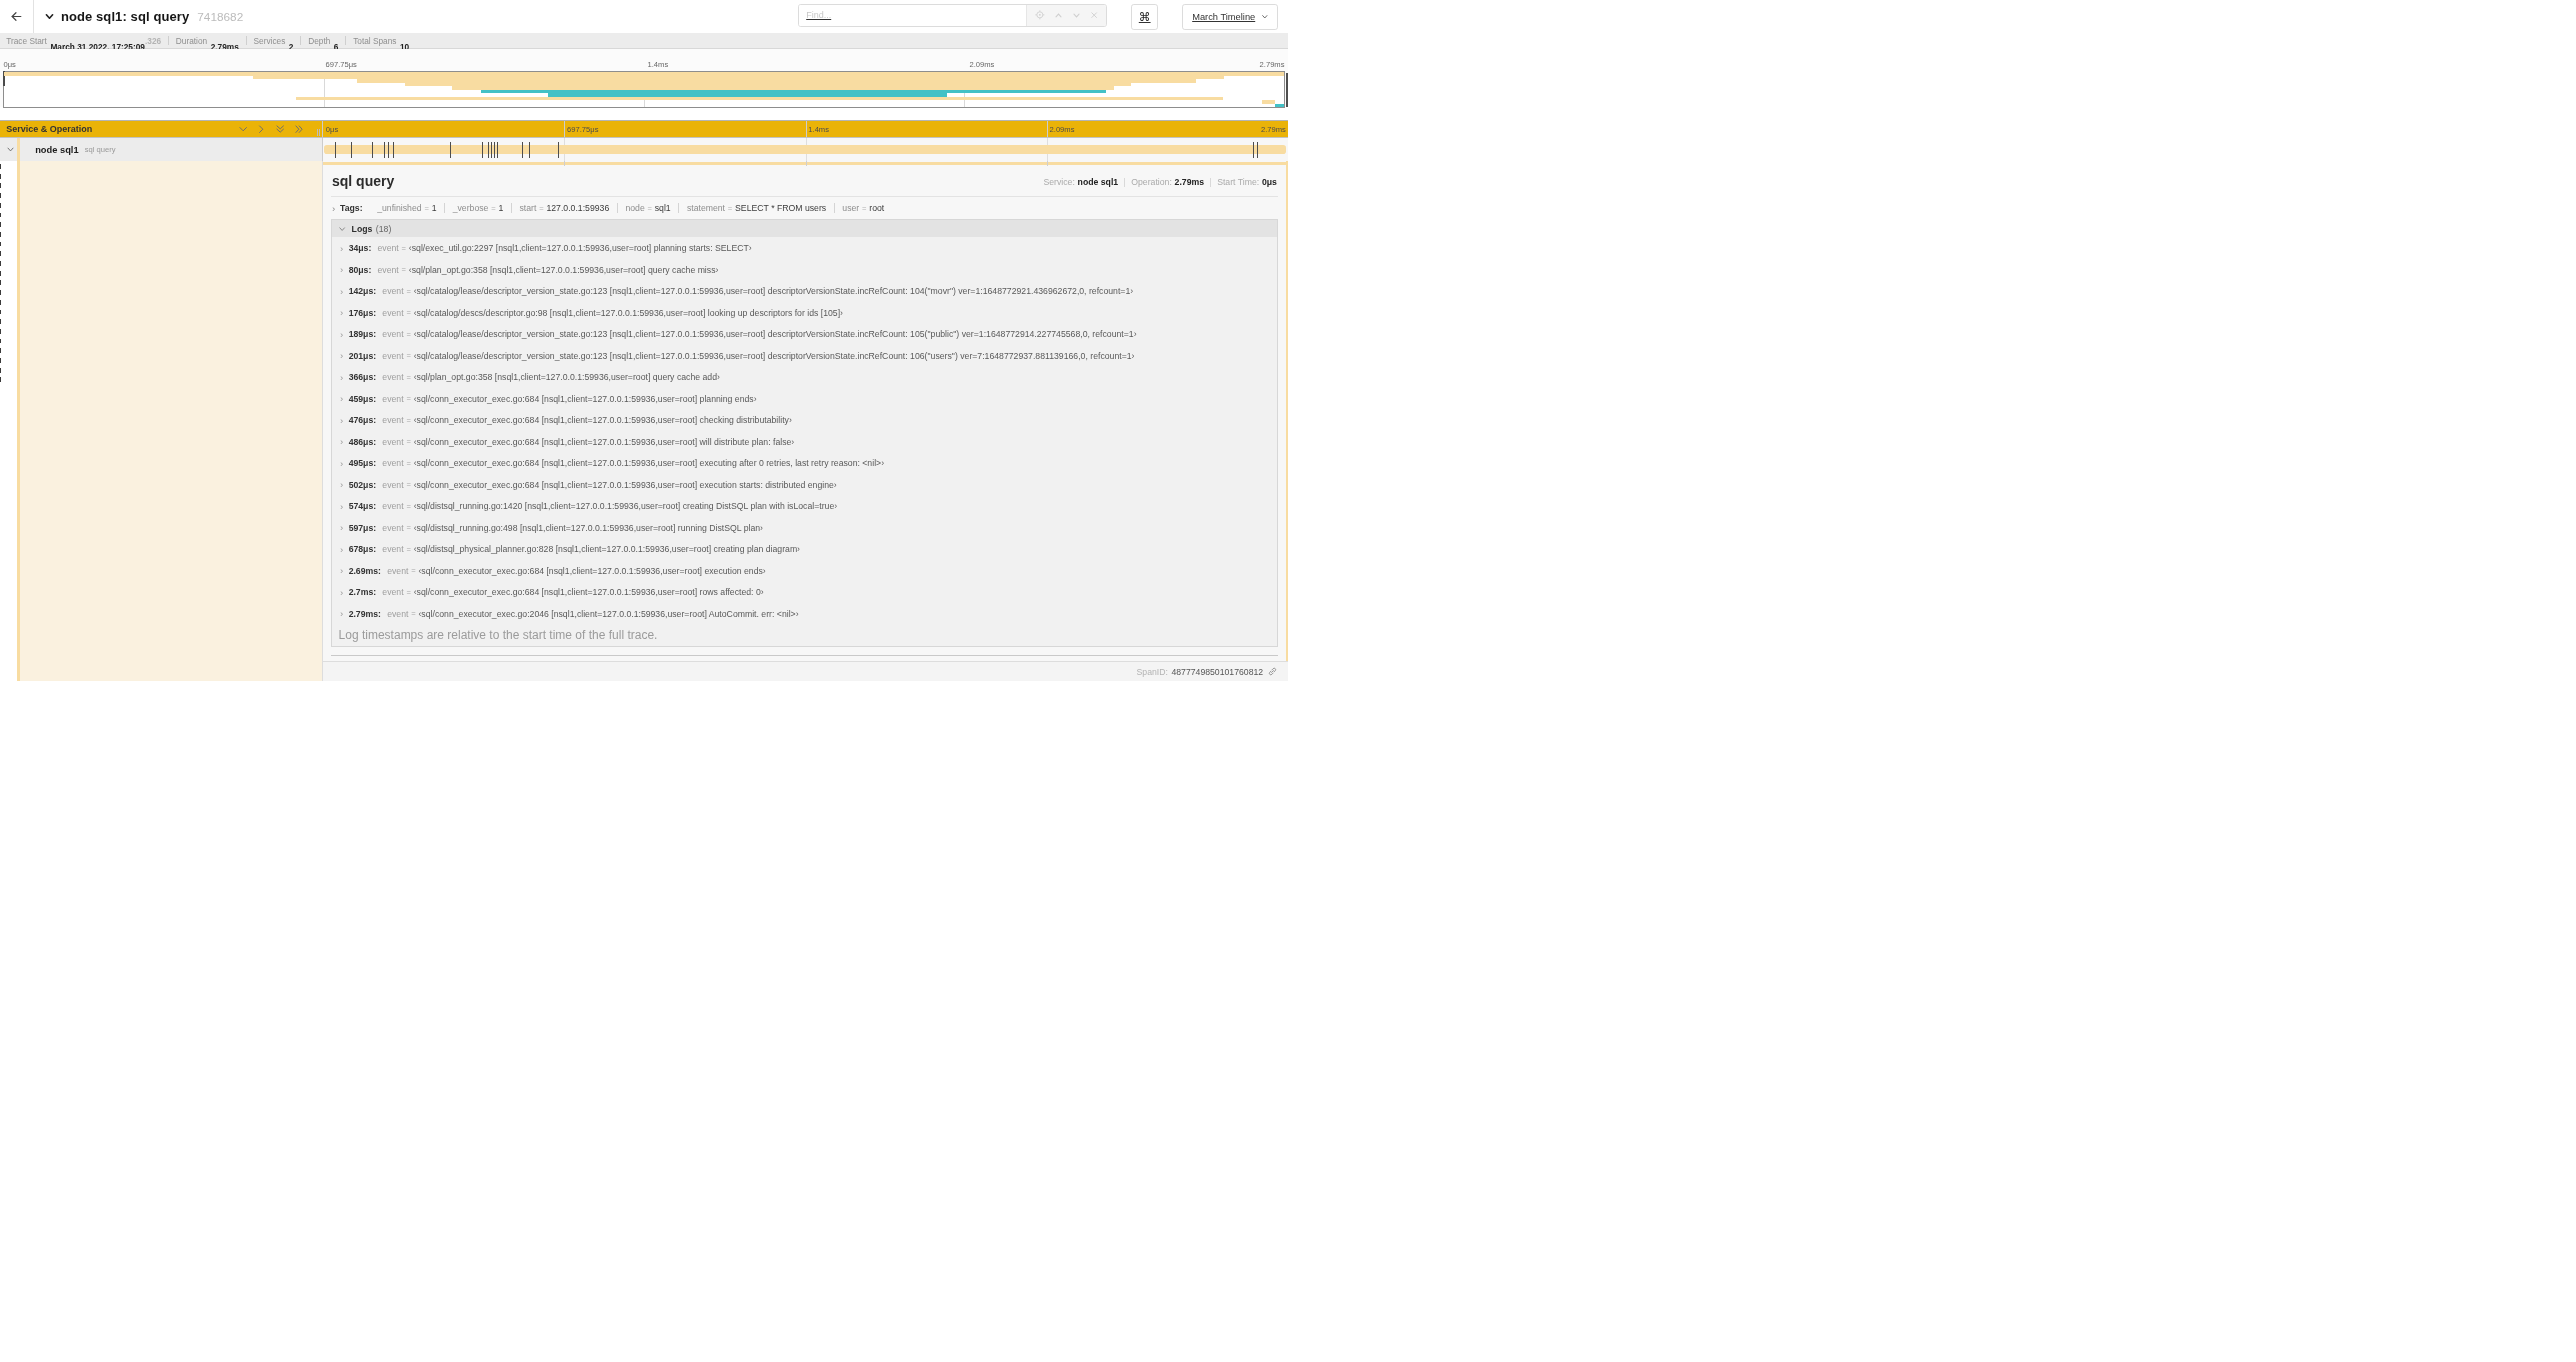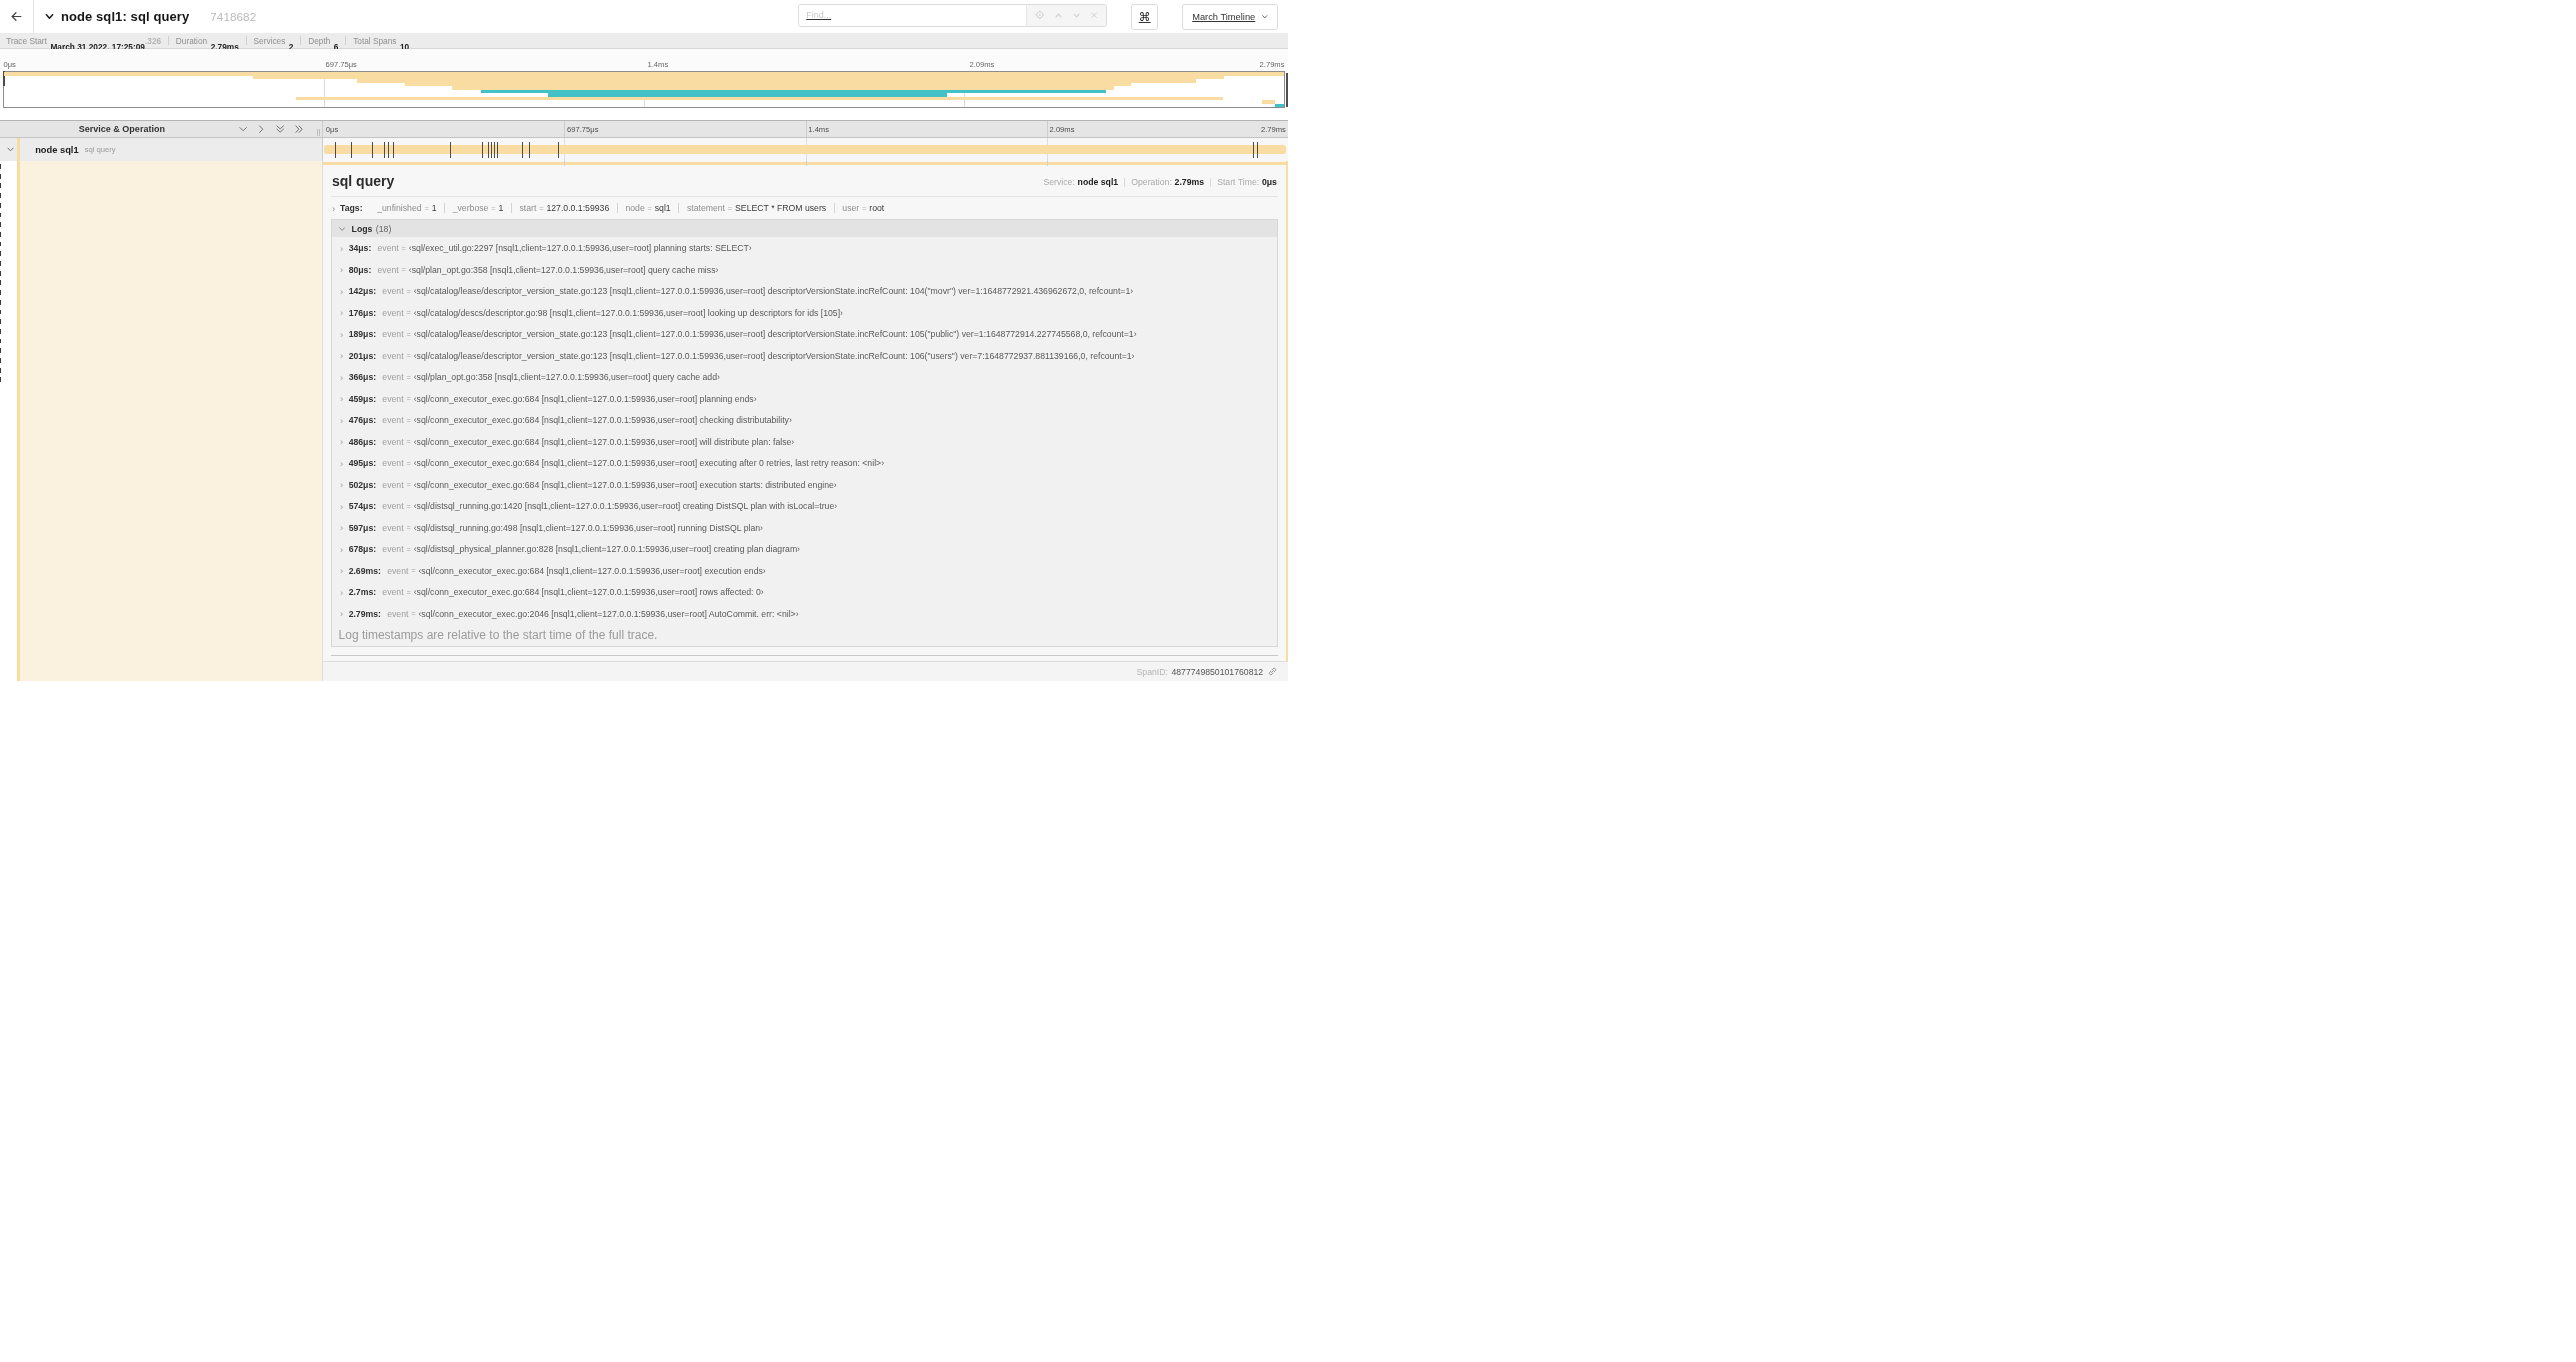--- a/index.html
+++ b/index.html
@@ -6,21 +6,21 @@
   .app{position:relative;width:1288px;height:681px;overflow:hidden;background:#fff;
        font-family:"Liberation Sans","DejaVu Sans",sans-serif;color:#333;}
   svg{display:block;}
 
   
   .topbar{position:absolute;left:0;top:0;width:100%;height:33px;background:#fff;display:flex;align-items:center;}
   .back-cell{width:33px;height:33px;border-right:0.7px solid #e2e2e2;display:flex;align-items:center;justify-content:center;color:#444;cursor:pointer;}
   .title-wrap{display:flex;align-items:center;padding-left:9.7px;flex:1;min-width:0;}
   .title-chevron{color:#222;margin-right:6.2px;}
   .page-title{font-size:13px;font-weight:bold;color:#161616;letter-spacing:0.1px;}
-  .trace-id{font-size:11.8px;color:#bcbcbc;margin-left:21px;font-weight:normal;}
+  .trace-id{font-size:11.8px;color:#bcbcbc;margin-left:8px;font-weight:normal;}
   .header-right{display:flex;align-items:flex-start;gap:24px;padding-right:9.7px;text-decoration:underline;}
   .find-box{display:flex;align-items:stretch;height:21.5px;border:0.7px solid #dcdcdc;border-radius:2.8px;overflow:hidden;background:#fff;width:307px;}
   .find-box input{border:none;outline:none;flex:1;padding:0 7px;font-size:9px;color:#555;
                   font-family:"Liberation Sans","DejaVu Sans",sans-serif;}
   .find-box input::placeholder{color:#c8c8c8;}
   .find-suffix{display:flex;align-items:center;gap:9px;background:#f5f5f5;border-left:0.7px solid #e6e6e6;padding:0 8.3px;color:#cfcfcf;}
   .icon-btn{display:flex;align-items:center;justify-content:center;cursor:pointer;color:#cfcfcf;}
   .kbd-btn{width:25px;height:24px;border:0.7px solid #dcdcdc;border-radius:2.8px;background:#fff;display:flex;align-items:center;justify-content:center;
            font-size:11.8px;color:#222;cursor:pointer;font-family:"DejaVu Sans",sans-serif;}
   .view-btn{height:24px;border:0.7px solid #dcdcdc;border-radius:2.8px;background:#fff;display:flex;align-items:center;gap:5.5px;
@@ -39,22 +39,22 @@
   .minimap{position:absolute;left:0;top:49px;width:100%;height:58px;background:#fbfbfb;}
   .mini-ticks{position:relative;height:22px;font-size:7.6px;color:#666;}
   .mini-tick-label{position:absolute;bottom:2.1px;white-space:nowrap;}
   .mini-box{position:absolute;left:2.8px;right:2.8px;top:22px;height:35px;background:#fff;border:0.7px solid #8d8d8d;}
   .mini-grid{position:absolute;top:0;bottom:0;width:0.7px;background:#d9d9d9;}
   .mini-span{position:absolute;}
   .scrub-left{position:absolute;left:-0.7px;top:-0.7px;width:2.1px;height:14.5px;background:#4a4a4a;cursor:ew-resize;}
   .scrub-right{position:absolute;right:-0.7px;top:-0.7px;bottom:-0.7px;width:1.4px;background:#8d8d8d;cursor:ew-resize;}
 
   
-  .tl-header{position:absolute;left:0;top:120px;width:100%;height:18px;background:#e5e5e5;
-             border-top:0.7px solid #b5b5b5;border-bottom:0.7px solid #c3c3c3;box-sizing:border-box;display:flex;text-align:center;}
+  .tl-header{position:absolute;left:0;top:120px;width:100%;height:18px;background:#eab308;
+             border-top:0.7px solid #b5b5b5;border-bottom:0.7px solid #c3c3c3;box-sizing:border-box;display:flex;}
   .tl-header-left{width:323px;display:flex;align-items:center;border-right:0.7px solid #cccccc;box-sizing:border-box;position:relative;}
   .so-title{font-size:9px;font-weight:bold;color:#333;padding-left:6.2px;flex:1;}
   .so-controls{display:flex;align-items:center;gap:8.3px;color:#6d6d6d;padding-right:18px;}
   .so-controls .icon-btn{color:#6d6d6d;}
   .resize-handle{position:absolute;right:2.1px;bottom:1.4px;display:flex;gap:1.4px;cursor:col-resize;}
   .resize-handle i{display:block;width:0.7px;height:6.2px;background:#bdbdbd;}
   .tl-ruler{position:relative;flex:1;font-size:7.6px;color:#4c4c4c;}
   .ruler-label{position:absolute;top:3.5px;padding-left:2.8px;white-space:nowrap;}
   .ruler-label.last{padding-left:0;padding-right:2.1px;transform:translateX(-100%);}
   .ruler-grid{position:absolute;top:0;bottom:0;width:0.7px;background:#cdcdcd;}

